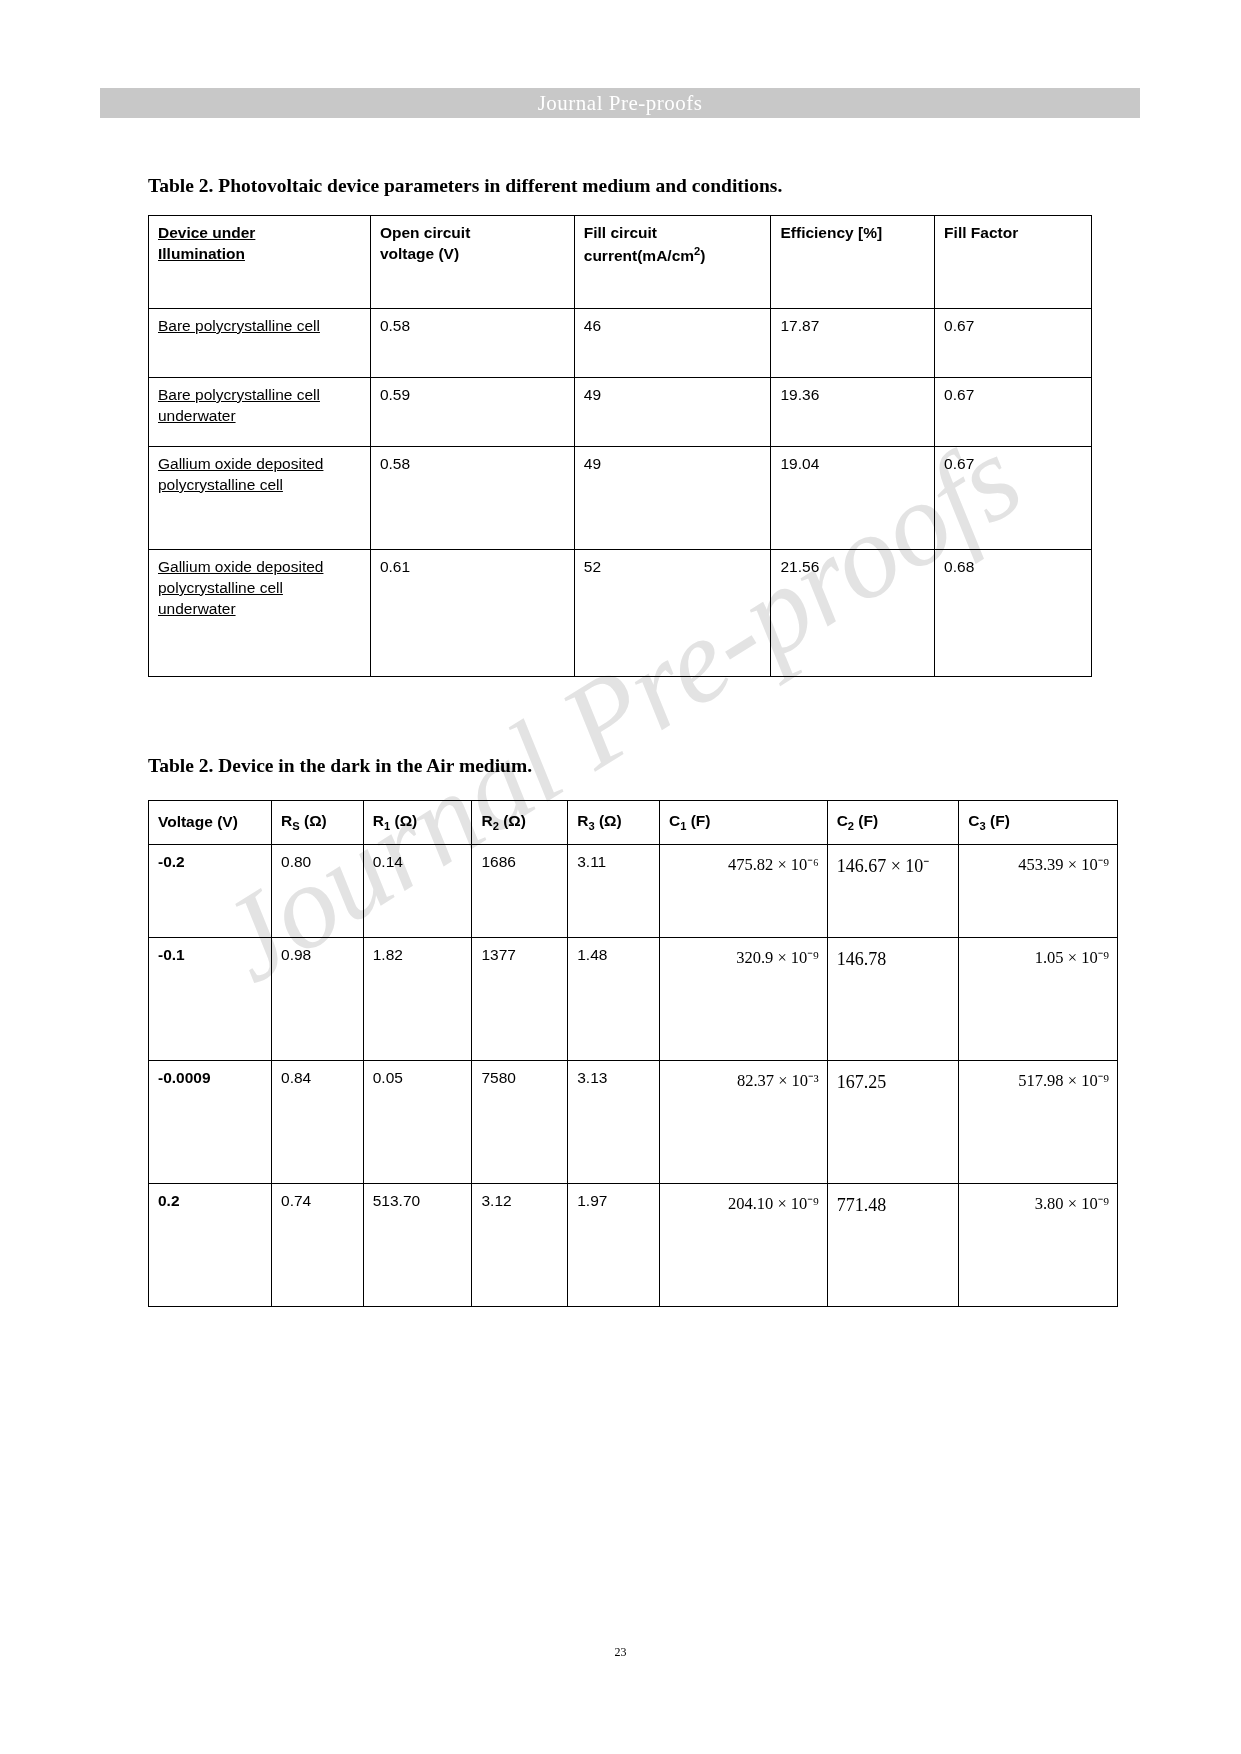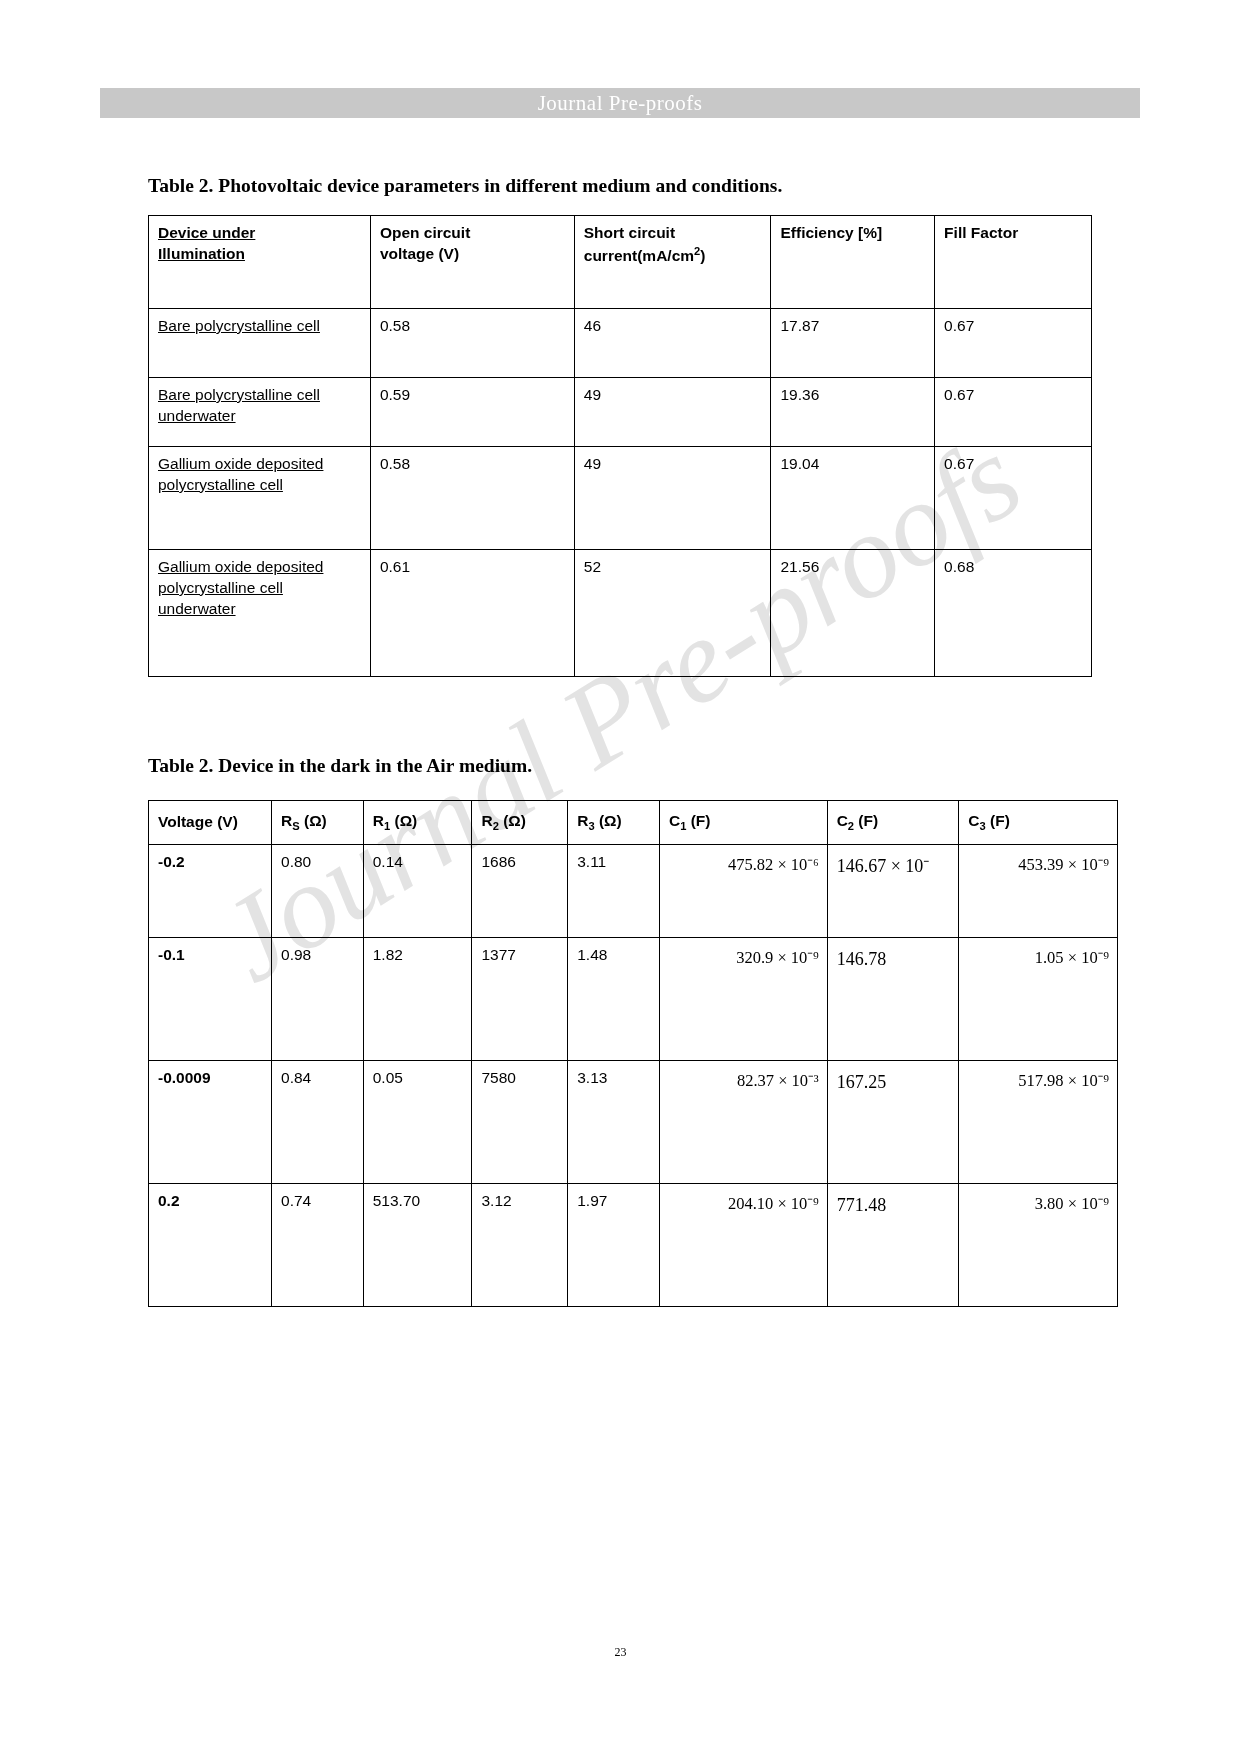--- a/index.html
+++ b/index.html
@@ -173,21 +173,21 @@
       <tr>
         <th class="c0">
           <span>Device under</span><br>
           <span>Illumination</span>
         </th>
         <th class="c1">
           <span>Open circuit</span><br>
           <span>voltage (V)</span>
         </th>
         <th class="c2">
-          <span>Short circuit</span><br>
+          <span>Fill circuit</span><br>
           <span>current(mA/cm</span><sup>2</sup><span>)</span>
         </th>
         <th class="c3">Efficiency [%]</th>
         <th class="c4">Fill Factor</th>
       </tr>
     </thead>
     <tbody>
       <tr class="r1">
         <td class="c0">Bare polycrystalline cell</td>
         <td class="c1">0.58</td>

